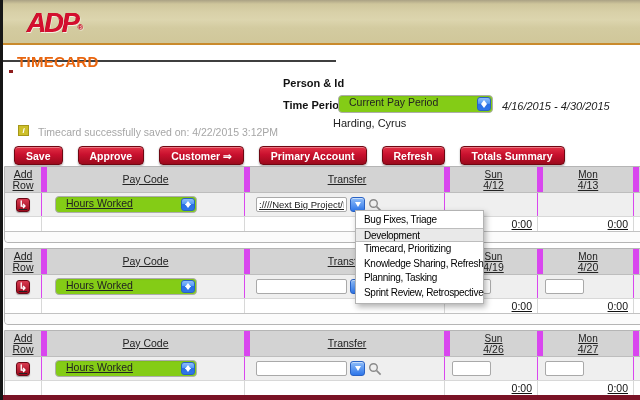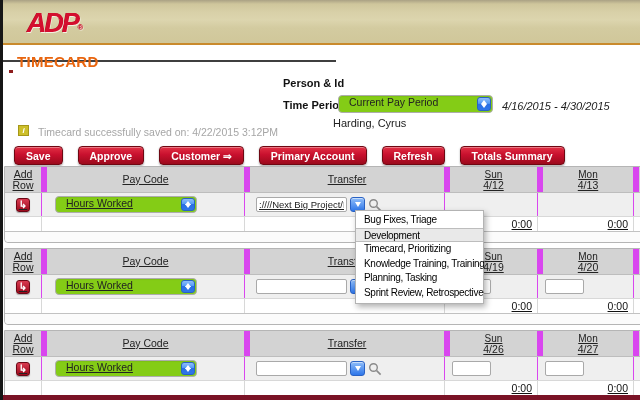--- a/index.html
+++ b/index.html
@@ -285,20 +285,20 @@
       <div class="c col-d2">0:00</div>
       <div class="c col-cut"></div>
     </div>
     <div class="row foot"></div>
   </div>
 
   <div class="popup">
     <div class="popup-item">Bug Fixes, Triage</div>
     <div class="popup-item hl">Development</div>
     <div class="popup-item">Timecard, Prioritizing</div>
-    <div class="popup-item">Knowledge Training, Training</div>
+    <div class="popup-item">Knowledge Sharing, Refresh</div>
     <div class="popup-item">Planning, Tasking</div>
     <div class="popup-item">Sprint Review, Retrospective</div>
   </div>
 
   <div class="bottom-rule"></div>
   <div class="left-edge"></div>
 </div>
 
 </body></html>

